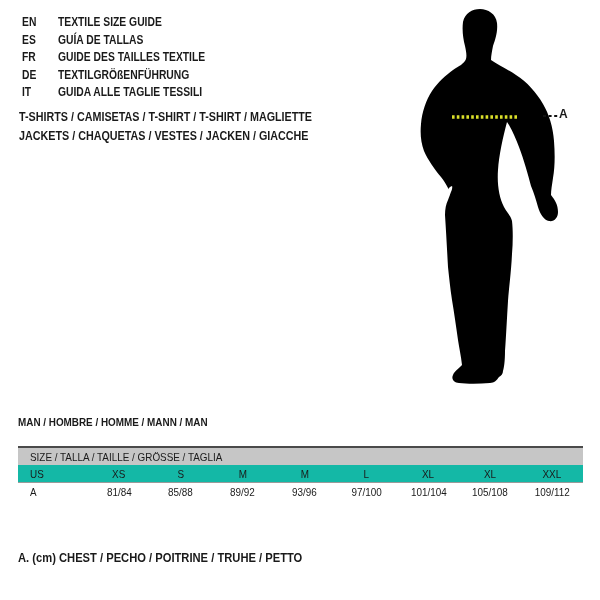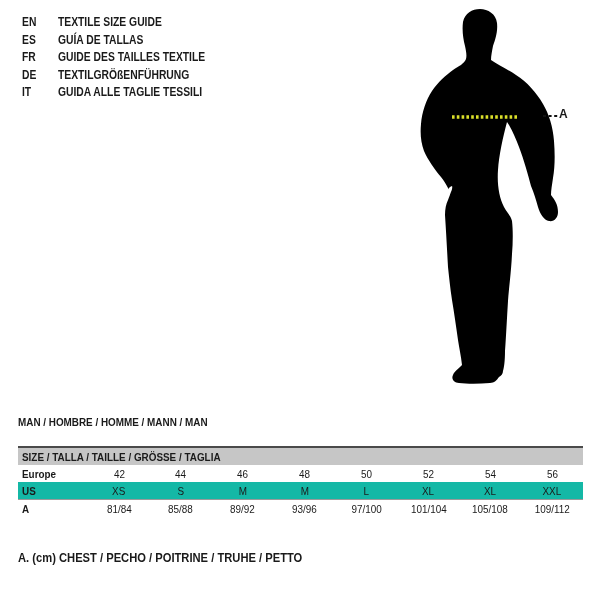--- a/index.html
+++ b/index.html
@@ -31,21 +31,21 @@
   
   .size-table{
     position:absolute;left:18px;top:446px;width:565px;
     border-collapse:collapse;table-layout:fixed;
     border-top:2px solid #4a4a4a;
   }
   .size-table td{
     padding:0;height:17px;font-size:11.5px;text-align:center;
     vertical-align:middle;color:#1a1a1a;
   }
-  .size-table td.lbl{text-align:left;padding-left:4px;font-weight:bold;}
+  .size-table td.lbl{text-align:left;padding-left:12px;}
   .size-table tr.hdr td{background:#c6c6c6;height:17px;}
   .size-table tr.stripe td{background:#14b8a6;}
   .size-table tr.last td{border-top:1px solid #9a9a9a;height:18px;}
   .col-label{width:70px;}
 
   
   .footnote{position:absolute;left:18px;top:550px;font-size:13px;font-weight:bold;}
 </style>
 </head>
 <body>
@@ -68,20 +68,24 @@
     <div class="lang-row">
       <span class="lang-code cl">DE</span>
       <span class="lang-label cl">TEXTILGRÖßENFÜHRUNG</span>
     </div>
     <div class="lang-row">
       <span class="lang-code cl">IT</span>
       <span class="lang-label cl">GUIDA ALLE TAGLIE TESSILI</span>
     </div>
   </div>
 
+  <div class="cat-block">
+    <div class="cat-line"><span class="cl">T-SHIRTS / CAMISETAS / T-SHIRT / T-SHIRT / MAGLIETTE</span></div>
+    <div class="cat-line"><span class="cl">JACKETS / CHAQUETAS / VESTES / JACKEN / GIACCHE</span></div>
+  </div>
 
   <svg class="figure" viewBox="0 0 150 392" xmlns="http://www.w3.org/2000/svg">
     <path fill="#000000" d="M62,3
       C70,3 78,8 79,17 C80,26 77,34 75,40 C74,45 73,50 73,54
       C80,59 89,63 98,69 C109,76 118,86 125,98 C131,108 135,121 136,135
       C137,148 137,161 135,172 C134,179 133,184 133,189
       C137,194 140,199 140,206 C140,212 136,216 131,215
       C126,214 122,208 120,201 C118,194 116,187 113,180
       C110,169 106,154 101,141 C98,133 95,126 91,119 L89,116
       C85,131 81,149 80,164 C79,178 81,191 86,201
@@ -114,31 +118,20 @@
         <col>
         <col>
         <col>
         <col>
         <col>
     </colgroup>
     <tbody>
         <tr class="hdr">
       <td class="lbl" colspan="9"><span class="cl">SIZE / TALLA / TAILLE / GRÖSSE / TAGLIA</span></td>
     </tr>
-    <tr>
-      <td class="lbl"><span class="cl">Europe</span></td>
-      <td><span class="c">42</span></td>
-      <td><span class="c">44</span></td>
-      <td><span class="c">46</span></td>
-      <td><span class="c">48</span></td>
-      <td><span class="c">50</span></td>
-      <td><span class="c">52</span></td>
-      <td><span class="c">54</span></td>
-      <td><span class="c">56</span></td>
-    </tr>
     <tr class="stripe">
       <td class="lbl"><span class="cl">US</span></td>
       <td><span class="c">XS</span></td>
       <td><span class="c">S</span></td>
       <td><span class="c">M</span></td>
       <td><span class="c">M</span></td>
       <td><span class="c">L</span></td>
       <td><span class="c">XL</span></td>
       <td><span class="c">XL</span></td>
       <td><span class="c">XXL</span></td>

